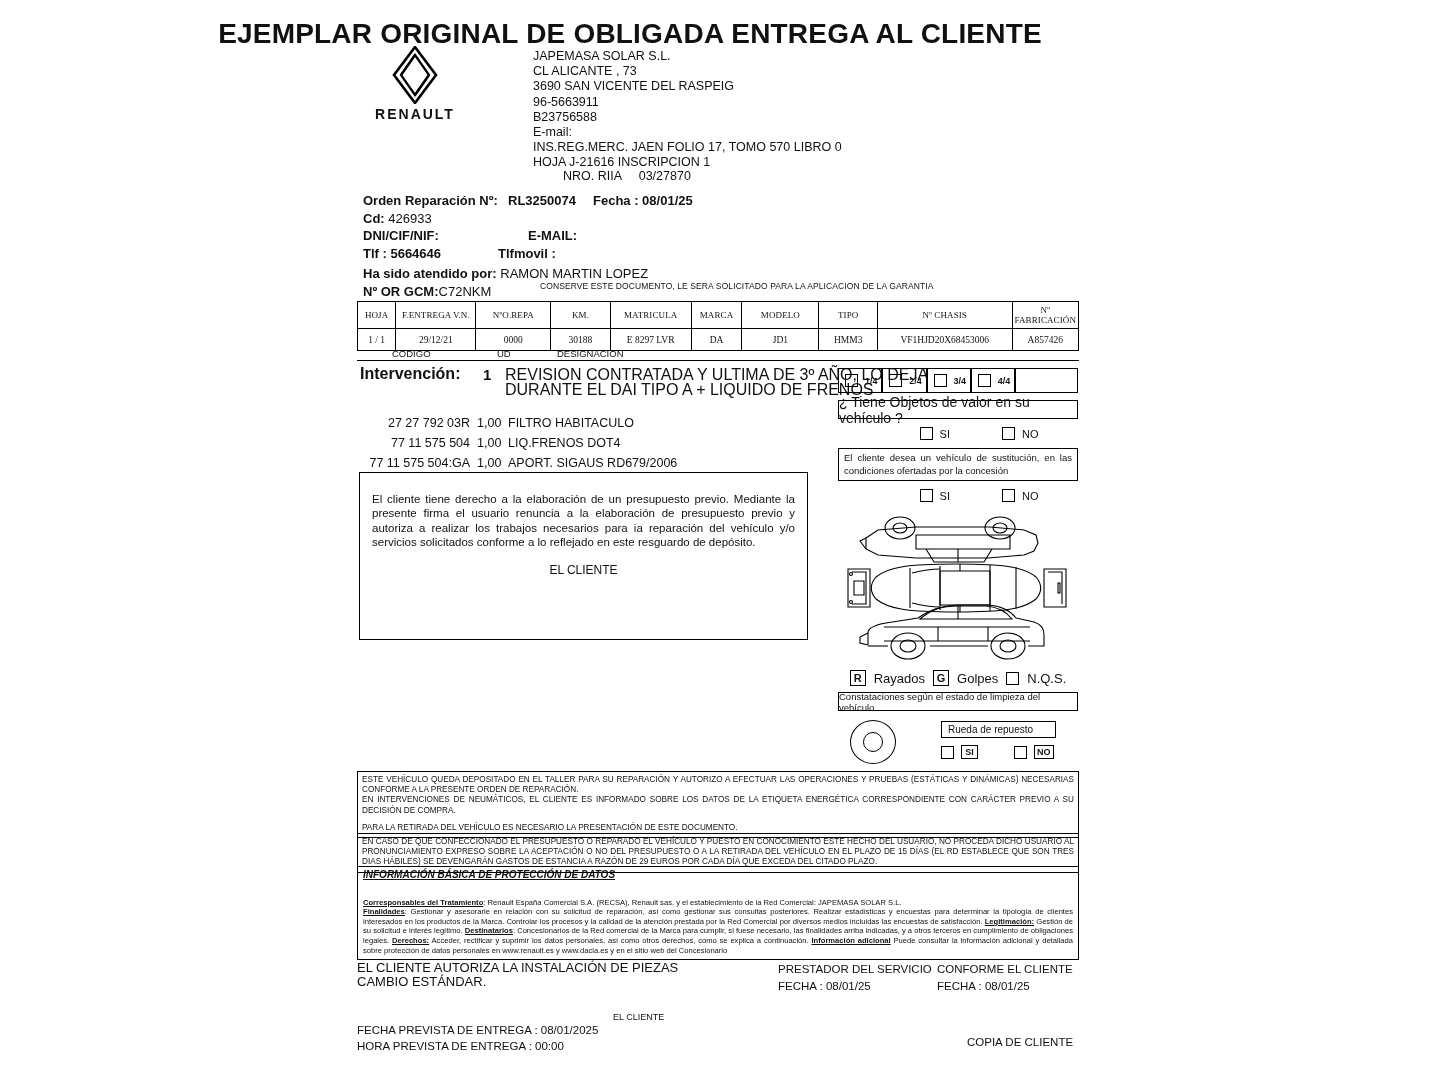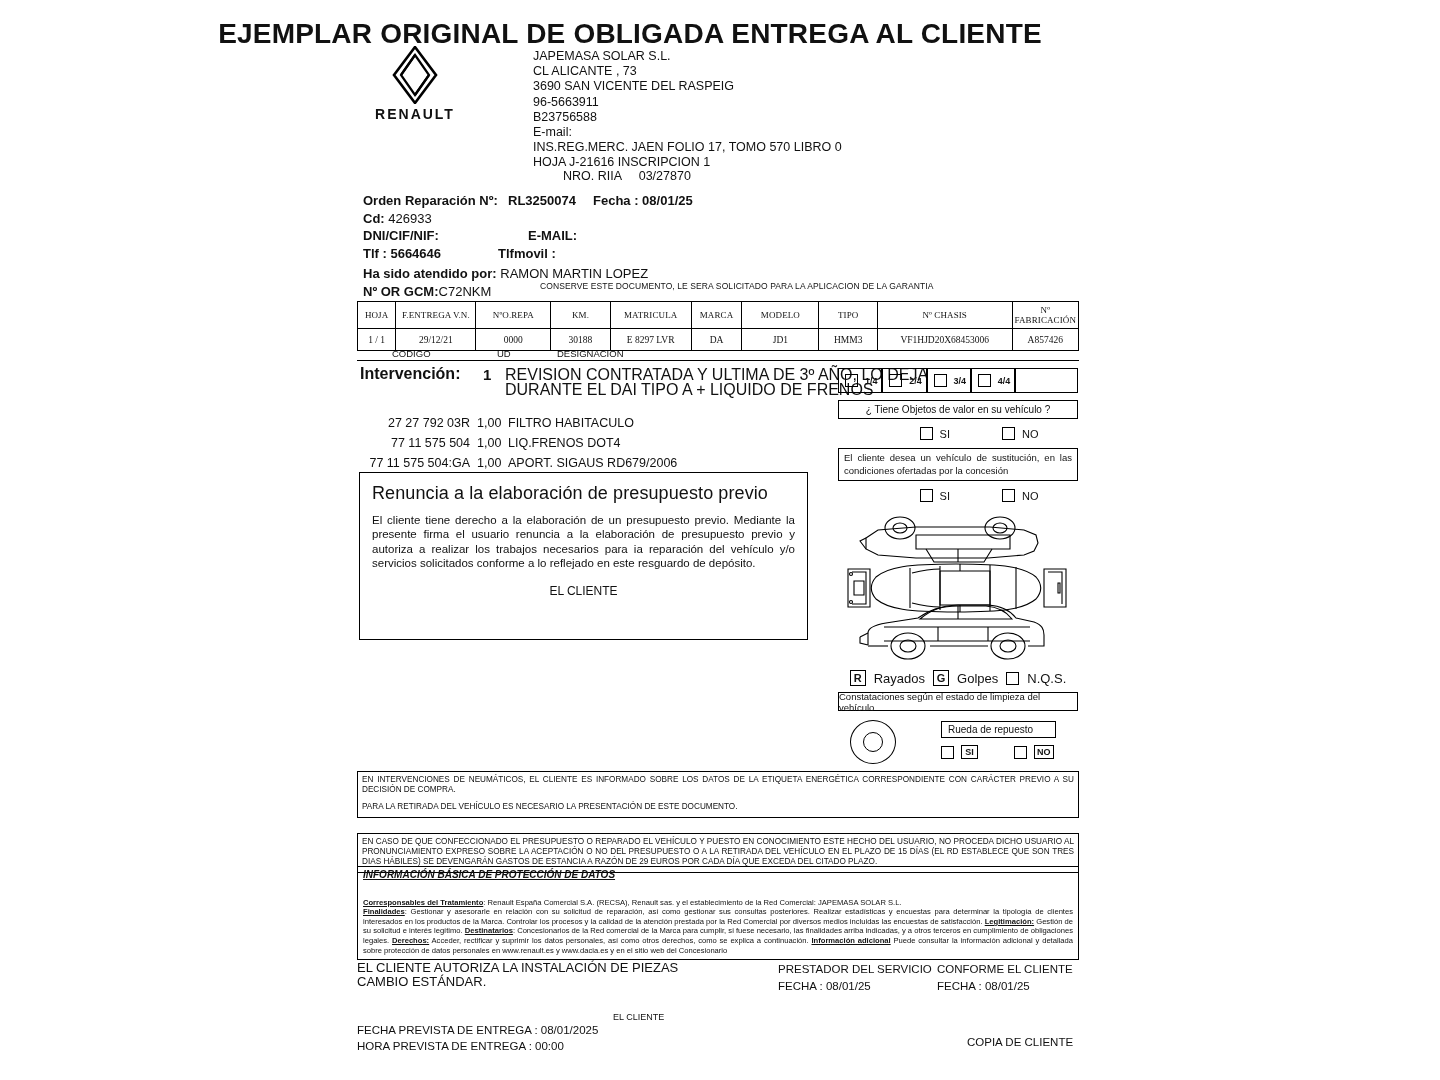--- a/index.html
+++ b/index.html
@@ -89,21 +89,21 @@
     border:1px solid #000;box-sizing:border-box;flex:1;
     display:flex;align-items:center;gap:7px;padding-left:6px;
     font-size:9px;font-weight:bold;
   }
   .q-empty{border:1px solid #000;box-sizing:border-box;width:63px;}
   .cbx{width:13px;height:13px;border:1.6px solid #000;box-sizing:border-box;display:inline-block;}
   .cbx-thin{width:13px;height:13px;border:1px solid #000;box-sizing:border-box;display:inline-block;}
 
   .objetos{
     margin-top:7px;height:19px;border:1px solid #000;box-sizing:border-box;
-    display:flex;align-items:center;justify-content:center;font-size:10px;
+    display:flex;align-items:center;justify-content:center;font-size:14px;
   }
   .sino{display:flex;align-items:center;justify-content:center;gap:10px;margin-top:8px;font-size:11px;}
   .sino .grp{display:flex;align-items:center;gap:7px;}
   .sino .sp{width:32px;}
 
   .sustit{
     margin-top:8px;border:1px solid #000;box-sizing:border-box;
     padding:3px 5px;font-size:9.5px;line-height:12.5px;text-align:justify;
   }
 
@@ -288,21 +288,20 @@
       <span class="p-desig">LIQ.FRENOS DOT4</span>
     </div>
     <div class="part-row">
       <span class="p-code">77 11 575 504:GA</span>
       <span class="p-ud">1,00</span>
       <span class="p-desig">APORT. SIGAUS RD679/2006</span>
     </div>
   </div>
 
   <div class="renuncia">
-    <h2>Renuncia a la elaboración de presupuesto previo</h2>
     <p>El cliente tiene derecho a la elaboración de un presupuesto previo. Mediante la presente firma el usuario renuncia a la elaboración de presupuesto previo y autoriza a realizar los trabajos necesarios para ia reparación del vehículo y/o servicios solicitados conforme a lo reflejado en este resguardo de depósito.</p>
     <div class="elcliente">EL CLIENTE</div>
   </div>
 
   <div class="rp">
 
     <div class="quarters">
       <div class="q-cell">
         <span class="cbx"></span>
         <span>1/4</span>
@@ -431,20 +430,21 @@
         <span class="cbx-thin"></span>
         <span class="mini-lbl">SI</span>
         <span class="gap"></span>
         <span class="cbx-thin"></span>
         <span class="mini-lbl">NO</span>
       </div>
     </div>
   </div>
 
   <div class="legal1">
+    <div>ESTE VEHÍCULO QUEDA DEPOSITADO EN EL TALLER PARA SU REPARACIÓN Y AUTORIZO A EFECTUAR LAS OPERACIONES Y PRUEBAS (ESTÁTICAS Y DINÁMICAS) NECESARIAS CONFORME A LA PRESENTE ORDEN DE REPARACIÓN.</div>
     <div>EN INTERVENCIONES DE NEUMÁTICOS, EL CLIENTE ES INFORMADO SOBRE LOS DATOS DE LA ETIQUETA ENERGÉTICA CORRESPONDIENTE CON CARÁCTER PREVIO A SU DECISIÓN DE COMPRA.</div>
     <div class="sp"></div>
     <div>PARA LA RETIRADA DEL VEHÍCULO ES NECESARIO LA PRESENTACIÓN DE ESTE DOCUMENTO.</div>
   </div>
 
   <div class="legal2">EN CASO DE QUE CONFECCIONADO EL PRESUPUESTO O REPARADO EL VEHÍCULO Y PUESTO EN CONOCIMIENTO ESTE HECHO DEL USUARIO, NO PROCEDA DICHO USUARIO AL PRONUNCIAMIENTO EXPRESO SOBRE LA ACEPTACIÓN O NO DEL PRESUPUESTO O A LA RETIRADA DEL VEHÍCULO EN EL PLAZO DE 15 DÍAS (EL RD ESTABLECE QUE SON TRES DIAS HÁBILES) SE DEVENGARÁN GASTOS DE ESTANCIA A RAZÓN DE 29 EUROS POR CADA DÍA QUE EXCEDA DEL CITADO PLAZO.</div>
 
   <div class="legal3">
     <span class="ttl">INFORMACIÓN BÁSICA DE PROTECCIÓN DE DATOS</span>
     <div>

